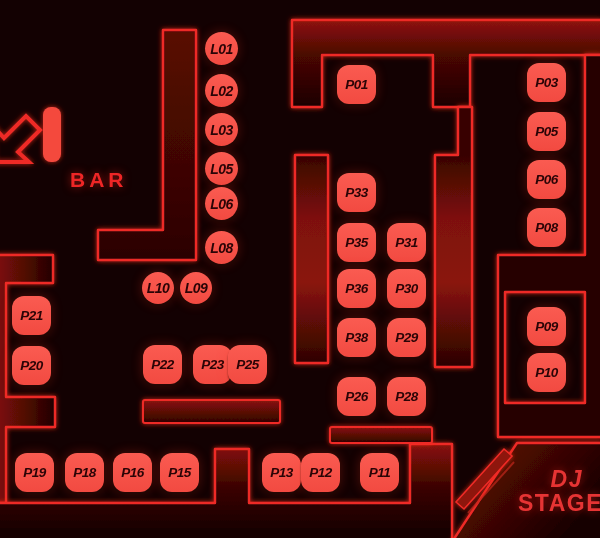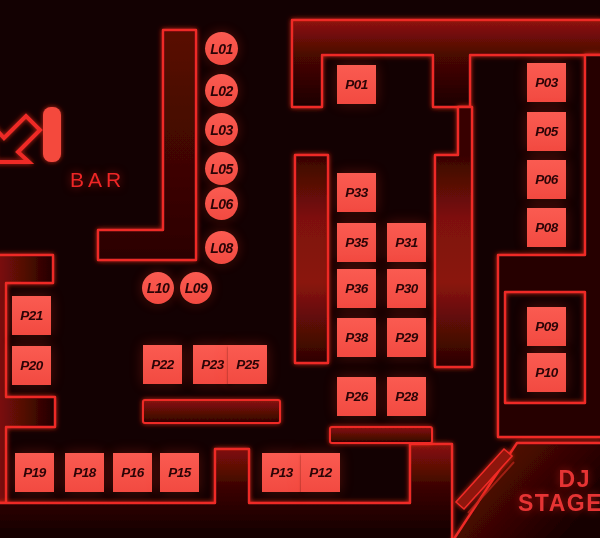--- a/index.html
+++ b/index.html
@@ -3,39 +3,39 @@
 <meta charset="utf-8">
 <style>
   html,body { margin:0; padding:0; background:#000; }
   .map {
     position:relative; width:600px; height:538px; overflow:hidden;
     background:#130102;
     font-family:"Liberation Sans","DejaVu Sans",sans-serif;
   }
   .walls { position:absolute; left:0; top:0; }
   .seat {
-    position:absolute; width:39px; height:39px; border-radius:0;
+    position:absolute; width:39px; height:39px; border-radius:12px;
     background:linear-gradient(180deg,#fa5b51 0%,#f24a41 100%);
     color:#2a0406; display:flex; align-items:center; justify-content:center;
     font-weight:bold; font-style:italic; font-size:13.5px; letter-spacing:-0.5px;
     box-shadow:0 0 12px rgba(255,60,40,.28), 0 2px 2px rgba(0,0,0,.55);
     cursor:pointer; user-select:none;
   }
   .seat.round { width:33px; height:33px; border-radius:50%; font-size:14px; }
   .seat.round.sm { width:32px; height:32px;margin-left:16px; }
   .bar-label {
-    position:absolute; left:70px; top:168px; font-size:21px; font-weight:normal;
+    position:absolute; left:70px; top:168px; font-size:21px; font-weight:bold;
     letter-spacing:4px; color:#ee2626; text-shadow:0 0 9px rgba(255,40,30,.55);
   }
   .dj-label {
     position:absolute; right:-3px; top:467px; width:150px; text-align:right;
     font-size:23px; font-weight:bold; letter-spacing:1.5px; line-height:1.06;
     color:#e63434; text-shadow:0 0 9px rgba(255,40,30,.5);
   }
-  .dj-label .l1 { margin-right:12px; }
+  .dj-label .l1 { margin-right:20px;font-style:italic; }
 </style>
 </head>
 <body>
 
 <div class="map">
 
   <svg class="walls" width="600" height="538" viewBox="0 0 600 538">
     <defs>
       <linearGradient id="gTop" x1="0" y1="20" x2="0" y2="107" gradientUnits="userSpaceOnUse">
         <stop offset="0" stop-color="#8f130a"></stop>
@@ -138,14 +138,15 @@
   <div class="seat" style="left:143px;top:345px">P22</div>
   <div class="seat" style="left:193px;top:345px">P23</div>
   <div class="seat" style="left:228px;top:345px">P25</div>
 
   <div class="seat" style="left:15px;top:453px">P19</div>
   <div class="seat" style="left:65px;top:453px">P18</div>
   <div class="seat" style="left:113px;top:453px">P16</div>
   <div class="seat" style="left:160px;top:453px">P15</div>
   <div class="seat" style="left:262px;top:453px">P13</div>
   <div class="seat" style="left:301px;top:453px">P12</div>
+  <div class="seat" style="left:360px;top:453px">P11</div>
 
 </div>
 
 </body></html>

